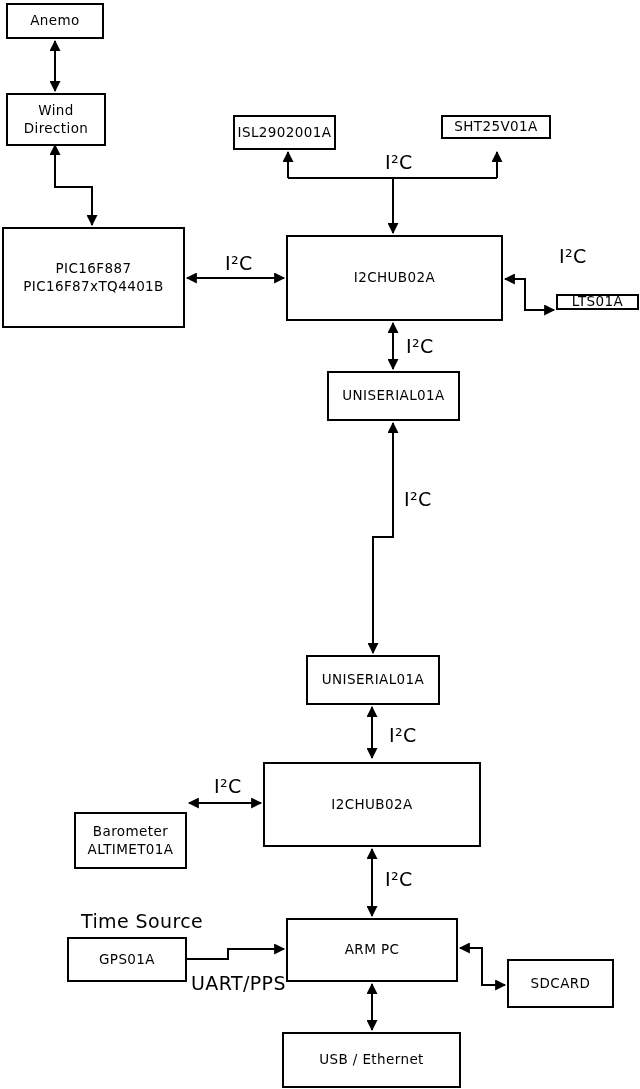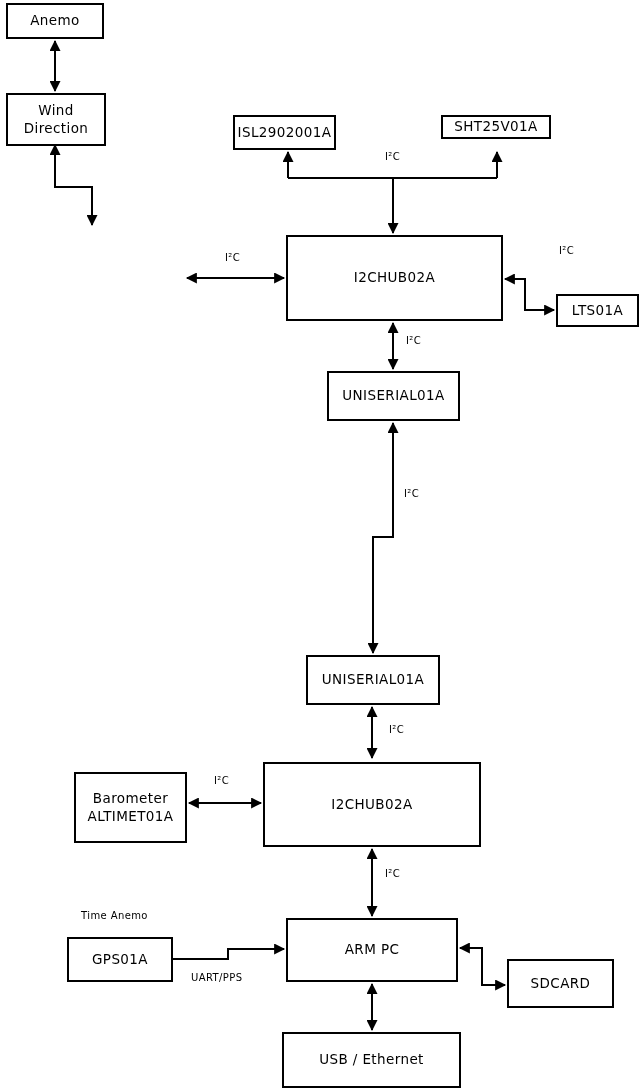--- a/index.html
+++ b/index.html
@@ -34,21 +34,21 @@
   }
   .node-label {
     display: block;
     white-space: pre-line;
     font-size: 13.5px;
     line-height: 1.3;
     letter-spacing: 0.4px;
   }
   .edge-label {
     position: absolute;
-    font-size: 10px;
+    font-size: 19px;
     letter-spacing: 0.4px;
     white-space: nowrap;
   }
 </style>
 </head>
 <body>
 
 <div class="canvas">
 
   <svg class="wires" viewBox="0 0 640 1089">
@@ -80,55 +80,59 @@
 
   <div class="node" style="left:6px; top:3px; width:98px; height:36px">
     <span class="node-label">Anemo</span>
   </div>
 
   <div class="node" style="left:6px; top:93px; width:100px; height:53px">
     <span class="node-label">Wind
 Direction</span>
   </div>
 
+  <div class="node" style="left:2px; top:227px; width:183px; height:101px">
+    <span class="node-label">PIC16F887
+PIC16F87xTQ4401B</span>
+  </div>
 
   <div class="node" style="left:233px; top:115px; width:103px; height:35px">
     <span class="node-label">ISL2902001A</span>
   </div>
 
   <div class="node" style="left:441px; top:115px; width:110px; height:24px">
     <span class="node-label">SHT25V01A</span>
   </div>
 
   <div class="node" style="left:286px; top:235px; width:217px; height:86px">
     <span class="node-label">I2CHUB02A</span>
   </div>
 
-  <div class="node" style="left:556px; top:294px; width:83px; height:33px">
+  <div class="node" style="left:556px; top:294px; width:83px; height:16px">
     <span class="node-label">LTS01A</span>
   </div>
 
   <div class="node" style="left:327px; top:371px; width:133px; height:50px">
     <span class="node-label">UNISERIAL01A</span>
   </div>
 
   <div class="node" style="left:306px; top:655px; width:134px; height:50px">
     <span class="node-label">UNISERIAL01A</span>
   </div>
 
-  <div class="node" style="left:74px; top:772px; width:113px; height:71px">
+  <div class="node" style="left:74px; top:812px; width:113px; height:57px">
     <span class="node-label">Barometer
 ALTIMET01A</span>
   </div>
 
   <div class="node" style="left:263px; top:762px; width:218px; height:85px">
     <span class="node-label">I2CHUB02A</span>
   </div>
 
-  <div class="node" style="left:67px; top:937px; width:106px; height:45px">
+  <div class="node" style="left:67px; top:937px; width:120px; height:45px">
     <span class="node-label">GPS01A</span>
   </div>
 
   <div class="node" style="left:286px; top:918px; width:172px; height:64px">
     <span class="node-label">ARM PC</span>
   </div>
 
   <div class="node" style="left:507px; top:959px; width:107px; height:49px">
     <span class="node-label">SDCARD</span>
   </div>
@@ -138,16 +142,16 @@
   </div>
 
   <div class="edge-label" style="left:385px; top:151px">I²C</div>
   <div class="edge-label" style="left:225px; top:252px">I²C</div>
   <div class="edge-label" style="left:559px; top:245px">I²C</div>
   <div class="edge-label" style="left:406px; top:335px">I²C</div>
   <div class="edge-label" style="left:404px; top:488px">I²C</div>
   <div class="edge-label" style="left:389px; top:724px">I²C</div>
   <div class="edge-label" style="left:214px; top:775px">I²C</div>
   <div class="edge-label" style="left:385px; top:868px">I²C</div>
-  <div class="edge-label" style="left:81px; top:910px">Time Anemo</div>
+  <div class="edge-label" style="left:81px; top:910px">Time Source</div>
   <div class="edge-label" style="left:191px; top:972px">UART/PPS</div>
 
 </div>
 
 </body></html>

